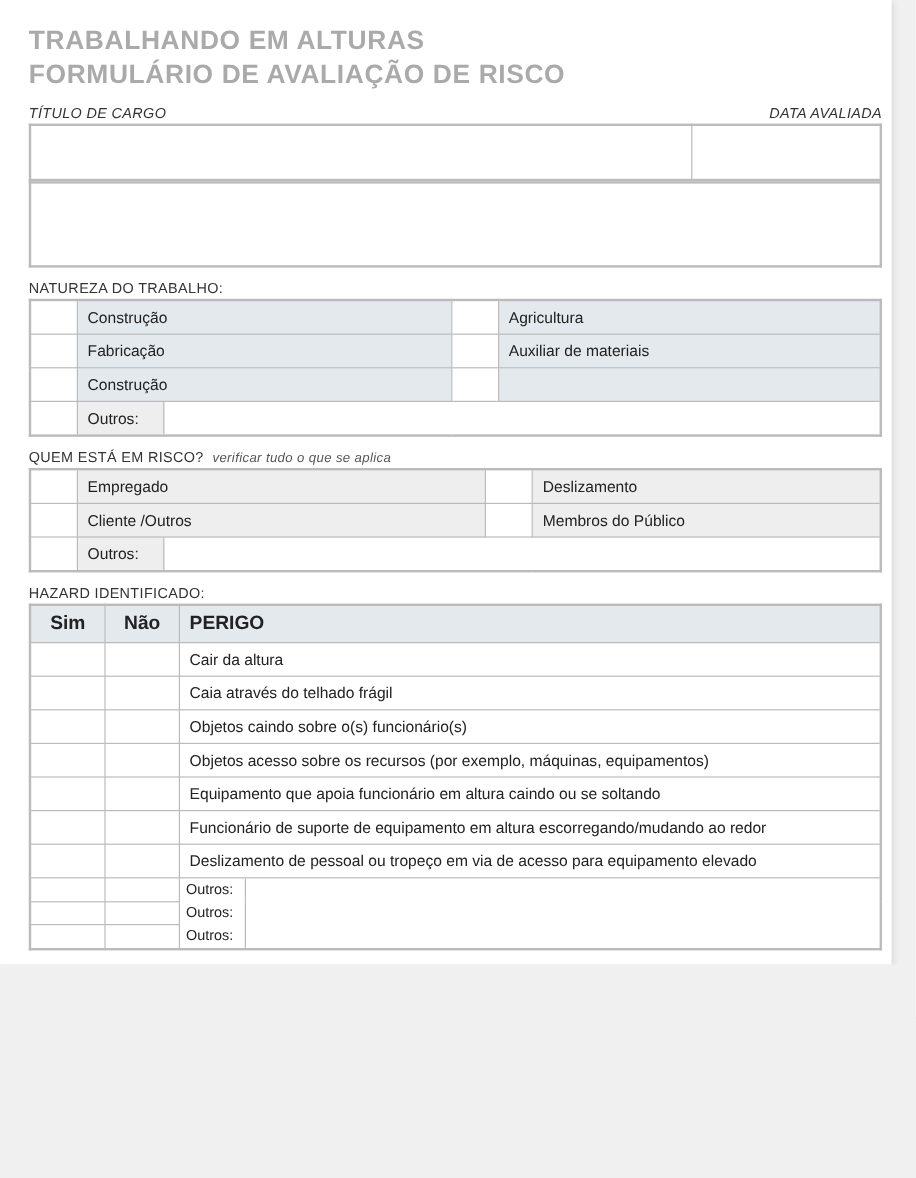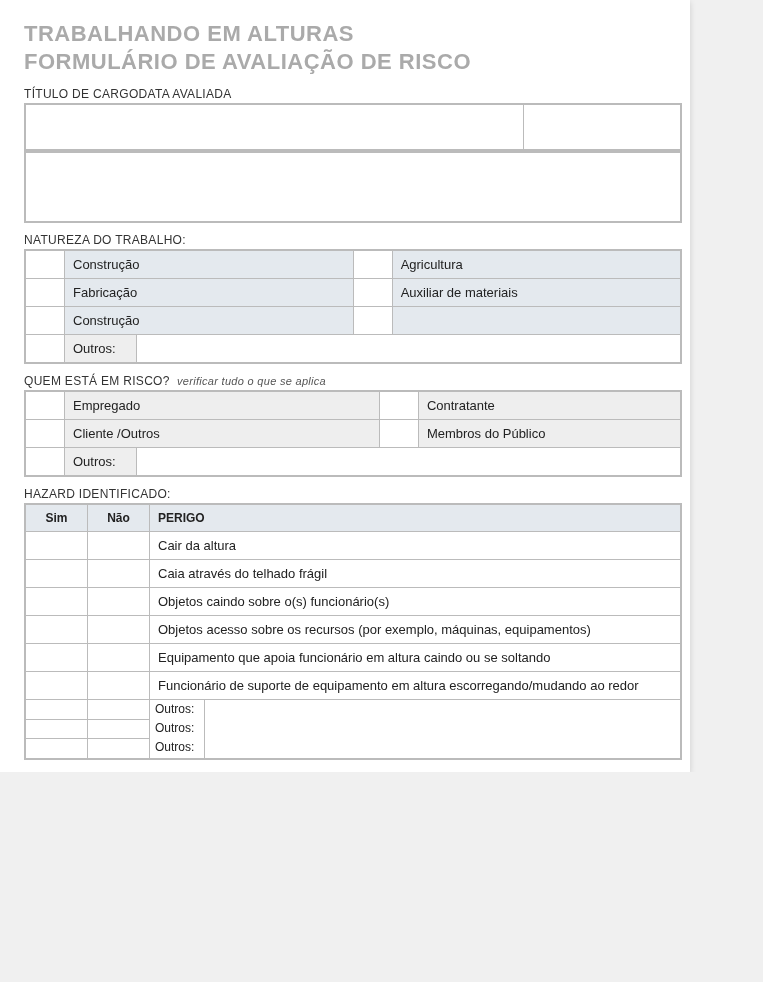--- a/index.html
+++ b/index.html
@@ -4,21 +4,21 @@
 <style>
   body {
     margin: 0;
     padding: 0;
     background: #f0f0f0;
     font-family: "Century Gothic", "Futura", "Trebuchet MS", Arial, sans-serif;
     width: 763px;
   }
   .page {
     background: #fff;
-    width: 690px;
+    width: 743px;
     box-sizing: border-box;
     padding: 20px 8px 12px 24px;
     box-shadow: 0 2px 6px rgba(0,0,0,0.15);
   }
   .title {
     font-size: 22px;
     font-weight: bold;
     color: #aaa;
     letter-spacing: 0.5px;
     line-height: 1.25;
@@ -65,28 +65,29 @@
   }
   .label-cell-grey {
     background: #eeeeee;
   }
   .outros-label {
     width: 48px;
   }
   .hazard-header td {
     background: #e4e9ee;
     font-weight: bold;
-    font-size: 12px;
+    font-size: 16px;
   }
   .row-two-label {
     display:flex;
-    justify-content: flex-start;
+    justify-content: space-between;
     font-size: 12px;
     color:#333;
     margin: 0 0 2px 0;
+    font-style: italic;
   }
   .row-two-label span { letter-spacing: 0.3px; }
   .sim-col { width: 45px; text-align:center; }
   .nao-col { width: 45px; text-align:center; }
   .outros-narrow { width:44px; font-size:12px; padding:3px 5px; line-height:1.1;}
 </style>
 </head>
 <body>
 
 <div class="page">
@@ -157,21 +158,21 @@
   <div class="section-label">
     <span>QUEM ESTÁ EM RISCO?</span>&nbsp;
     <span class="sub">verificar tudo o que se aplica</span>
   </div>
   <table class="outer">
     <tbody>
         <tr>
       <td class="cell check-cell"></td>
       <td class="cell label-cell-grey" style="width:48%;">Empregado</td>
       <td class="cell check-cell"></td>
-      <td class="cell label-cell-grey">Contratante</td>
+      <td class="cell label-cell-grey">Deslizamento</td>
     </tr>
     <tr>
       <td class="cell check-cell"></td>
       <td class="cell label-cell-grey">Cliente /Outros</td>
       <td class="cell check-cell"></td>
       <td class="cell label-cell-grey">Membros do Público</td>
     </tr>
     <tr>
       <td class="cell check-cell"></td>
       <td class="cell label-cell-grey" colspan="3" style="padding:0;">
@@ -220,20 +221,25 @@
           <td class="cell sim-col"></td>
           <td class="cell nao-col"></td>
           <td class="cell">Equipamento que apoia funcionário em altura caindo ou se soltando</td>
         </tr>
     <tr>
           <td class="cell sim-col"></td>
           <td class="cell nao-col"></td>
           <td class="cell">Funcionário de suporte de equipamento em altura escorregando/mudando ao redor</td>
         </tr>
     <tr>
+          <td class="cell sim-col"></td>
+          <td class="cell nao-col"></td>
+          <td class="cell">Deslizamento de pessoal ou tropeço em via de acesso para equipamento elevado</td>
+        </tr>
+    <tr>
       <td class="cell sim-col"></td>
       <td class="cell nao-col"></td>
       <td style="padding:0;">
         <table style="width:100%;border-collapse:collapse;">
               <tbody>
                 <tr>
           <td class="cell outros-narrow" style="border:none;border-right:1px solid #bbb;">Outros:</td>
           <td class="cell" style="border:none;"></td>
         </tr>
               </tbody>

